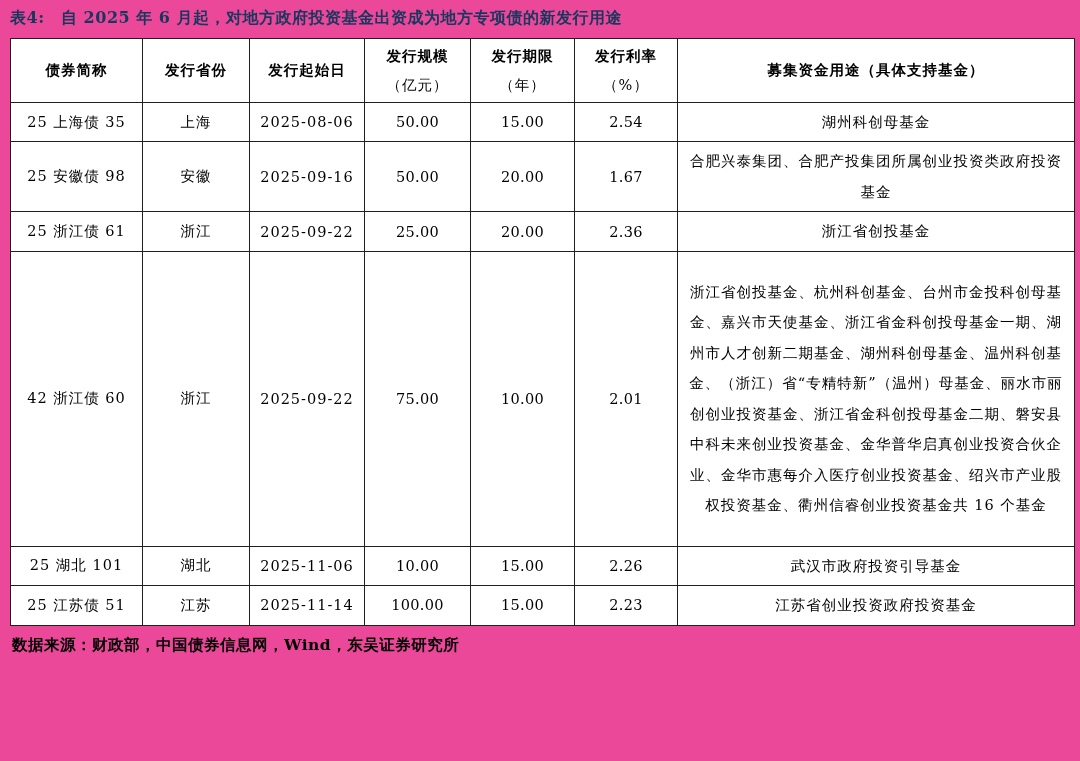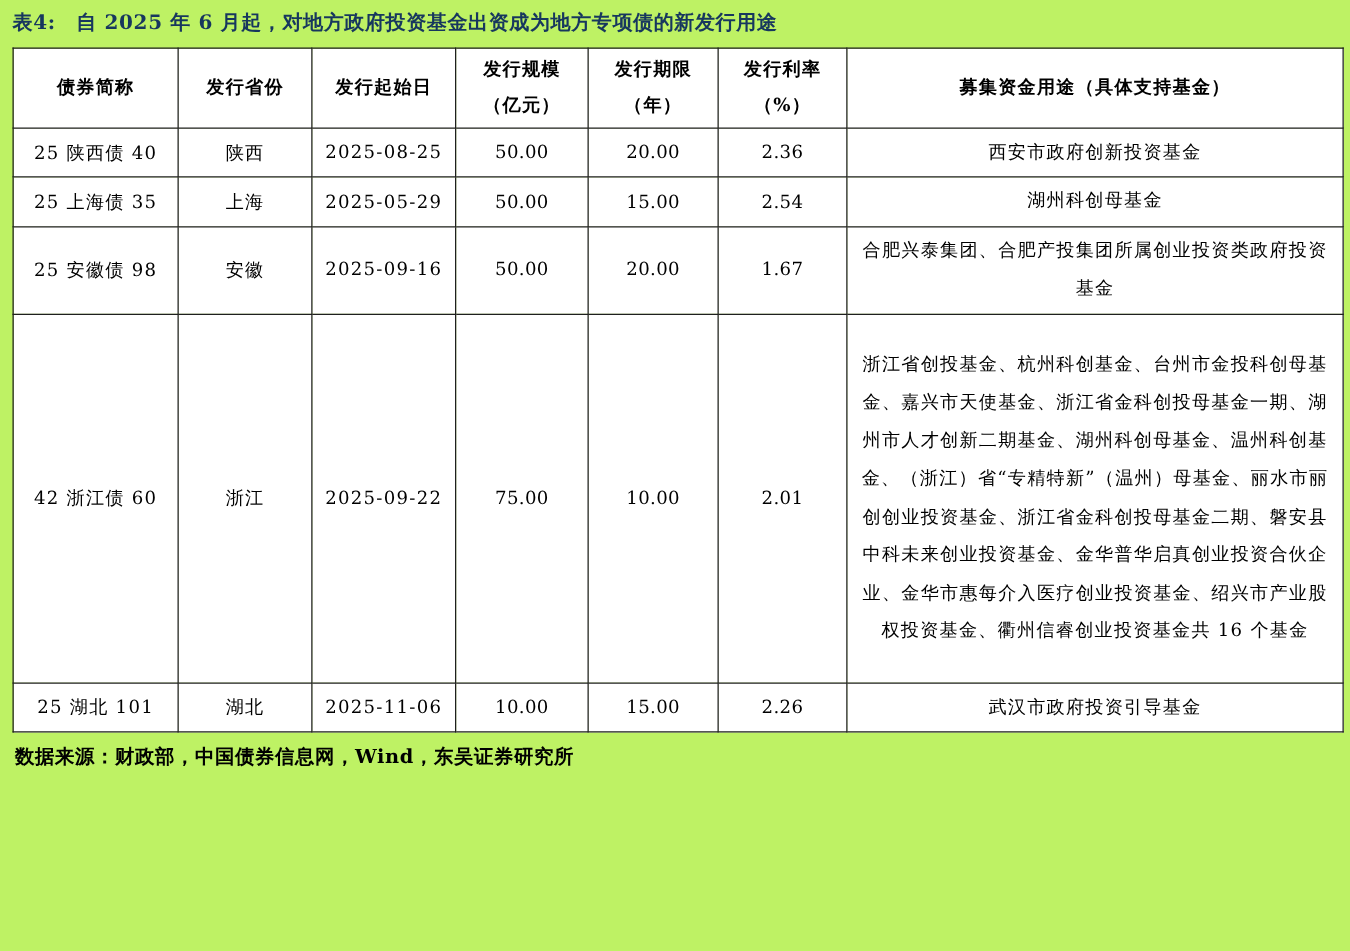--- a/index.html
+++ b/index.html
@@ -5,21 +5,21 @@
   * { box-sizing: border-box; }
   html, body {
     margin: 0; padding: 0;
     background: #ffffff;
     font-family: "DejaVu Serif", "Liberation Serif", serif;
     color: #000;
   }
   .page {
     width: 1080px;
     height: 761px;
-    background: #bef264;
+    background: #ec4899;
     padding: 6px 4px 13px 10px;
     overflow: hidden;
     position: relative;
   }
   .title {
     color: #17375E;
     font-weight: bold;
     font-size: 16px;
     letter-spacing: 0.5px;
     margin: 2px 0 9px 0;
@@ -37,21 +37,21 @@
     font-size: 14.5px;
     padding: 2px 8px;
     letter-spacing: 1px;
     background: #ffffff;
   }
   .bond-table th {
     font-weight: bold;
     height: 64px;
     line-height: 1.55;
   }
-  .bond-table th .sub { display: block; margin-top: 7px; font-weight: bold; }
+  .bond-table th .sub { display: block; margin-top: 7px; font-weight: normal; }
   .bond-table td.num { letter-spacing: 0.3px; }
   .bond-table td.purpose {
     line-height: 2.1;
     letter-spacing: 1px;
     padding: 4px 11px;
   }
   .footnote-source {
     font-weight: bold;
     font-size: 15.5px;
     margin: 9px 0 0 2px;
@@ -81,62 +81,71 @@
           <th>发行省份</th>
           <th>发行起始日</th>
           <th>发行规模<span class="sub">（亿元）</span></th>
           <th>发行期限<span class="sub">（年）</span></th>
           <th>发行利率<span class="sub">（%）</span></th>
           <th>募集资金用途（具体支持基金）</th>
         </tr>
     </thead>
     <tbody id="table-body">
         <tr style="height: 35px;">
-          <td>25 陕西债 40</td>
-          <td>陕西</td>
-          <td>2025-08-25</td>
-          <td class="num">50.00</td>
-          <td class="num">20.00</td>
-          <td class="num">2.36</td>
-          <td class="purpose">西安市政府创新投资基金</td>
-        </tr>
-        <tr style="height: 35px;">
           <td>25 上海债 35</td>
           <td>上海</td>
-          <td>2025-05-29</td>
+          <td>2025-08-06</td>
           <td class="num">50.00</td>
           <td class="num">15.00</td>
           <td class="num">2.54</td>
           <td class="purpose">湖州科创母基金</td>
         </tr>
         <tr style="height: 65px;">
           <td>25 安徽债 98</td>
           <td>安徽</td>
           <td>2025-09-16</td>
           <td class="num">50.00</td>
           <td class="num">20.00</td>
           <td class="num">1.67</td>
           <td class="purpose">合肥兴泰集团、合肥产投集团所属创业投资类政府投资基金</td>
+        </tr>
+        <tr style="height: 35px;">
+          <td>25 浙江债 61</td>
+          <td>浙江</td>
+          <td>2025-09-22</td>
+          <td class="num">25.00</td>
+          <td class="num">20.00</td>
+          <td class="num">2.36</td>
+          <td class="purpose">浙江省创投基金</td>
         </tr>
         <tr style="height: 295px;">
           <td>42 浙江债 60</td>
           <td>浙江</td>
           <td>2025-09-22</td>
           <td class="num">75.00</td>
           <td class="num">10.00</td>
           <td class="num">2.01</td>
           <td class="purpose">浙江省创投基金、杭州科创基金、台州市金投科创母基金、嘉兴市天使基金、浙江省金科创投母基金一期、湖州市人才创新二期基金、湖州科创母基金、温州科创基金、（浙江）省“专精特新”（温州）母基金、丽水市丽创创业投资基金、浙江省金科创投母基金二期、磐安县中科未来创业投资基金、金华普华启真创业投资合伙企业、金华市惠每介入医疗创业投资基金、绍兴市产业股权投资基金、衢州信睿创业投资基金共 16 个基金</td>
         </tr>
         <tr style="height: 35px; margin-left: 48px;">
           <td>25 湖北 101</td>
           <td>湖北</td>
           <td>2025-11-06</td>
           <td class="num">10.00</td>
           <td class="num">15.00</td>
           <td class="num">2.26</td>
           <td class="purpose">武汉市政府投资引导基金</td>
         </tr>
+        <tr style="height: 35px;">
+          <td>25 江苏债 51</td>
+          <td>江苏</td>
+          <td>2025-11-14</td>
+          <td class="num">100.00</td>
+          <td class="num">15.00</td>
+          <td class="num">2.23</td>
+          <td class="purpose">江苏省创业投资政府投资基金</td>
+        </tr>
       </tbody>
   </table>
 
   <div class="footnote-source">数据来源：财政部，中国债券信息网，Wind，东吴证券研究所</div>
 
 </div>
 
 </body></html>

